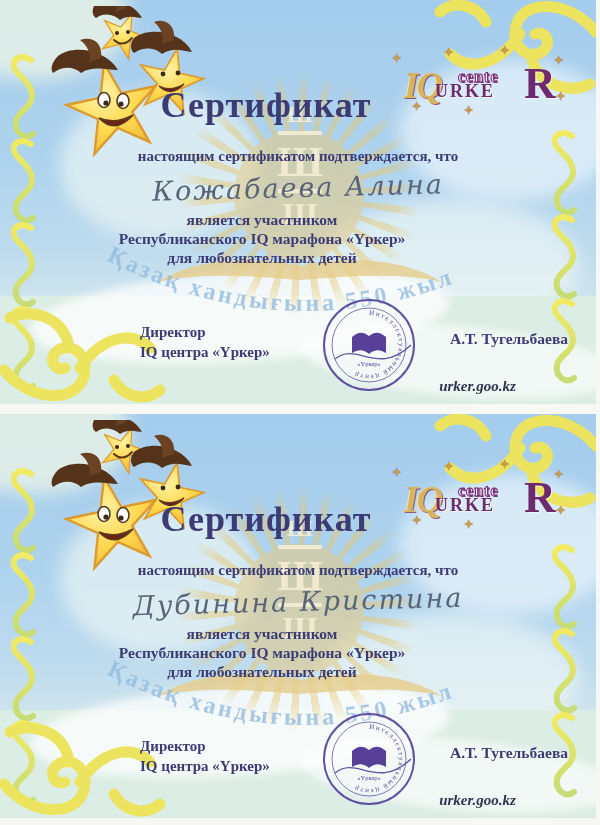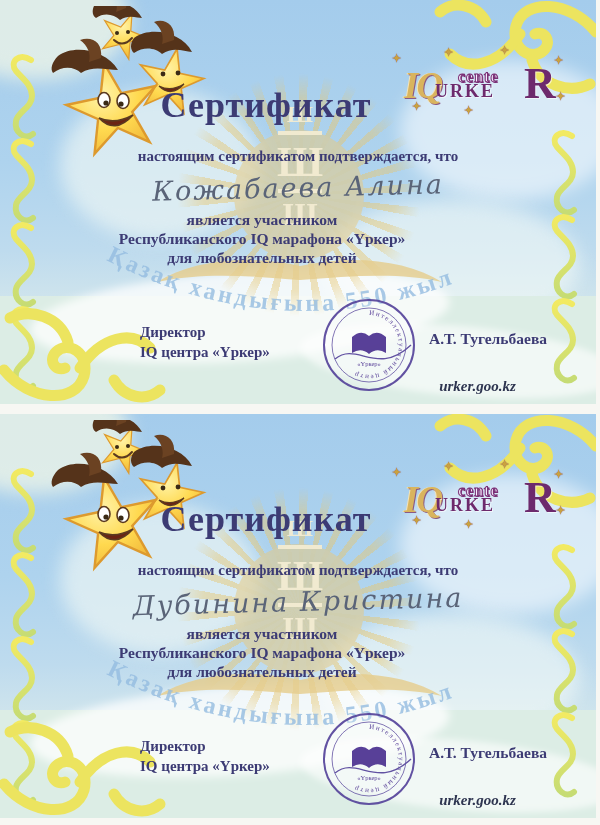--- a/index.html
+++ b/index.html
@@ -65,21 +65,21 @@
            font-size:27px; font-style:italic; color:#5a6478; letter-spacing:2px;
            transform:rotate(-1.5deg); font-family:"DejaVu Serif",serif; }
   .lines { position:absolute; left:0; width:524px; top:210px; text-align:center;
            font-size:15.5px; font-weight:bold; color:#3c3b74; line-height:19px; }
 
   .arc-svg { position:absolute; left:92px; top:232px; }
 
   .director { position:absolute; left:140px; top:322px; width:215px; text-align:left;
               font-size:15px; font-weight:bold; color:#3c3b74; line-height:20px; }
   .stamp { position:absolute; left:319px; top:295px; opacity:.92; }
-  .signer { position:absolute; left:408px; top:330px; width:160px; text-align:center;
+  .signer { position:absolute; left:408px; top:330px; width:160px; text-align:right;
             font-size:15.5px; font-weight:bold; color:#3c3b74; }
   .website { position:absolute; left:390px; top:378px; width:175px; text-align:center;
              font-size:15px; font-weight:bold; font-style:italic; color:#2e3550; }
 </style>
 </head>
 <body>
 
 <svg width="0" height="0" style="position:absolute" aria-hidden="true">
   <defs>
     <radialGradient id="starGrad" cx="40%" cy="35%" r="75%">

